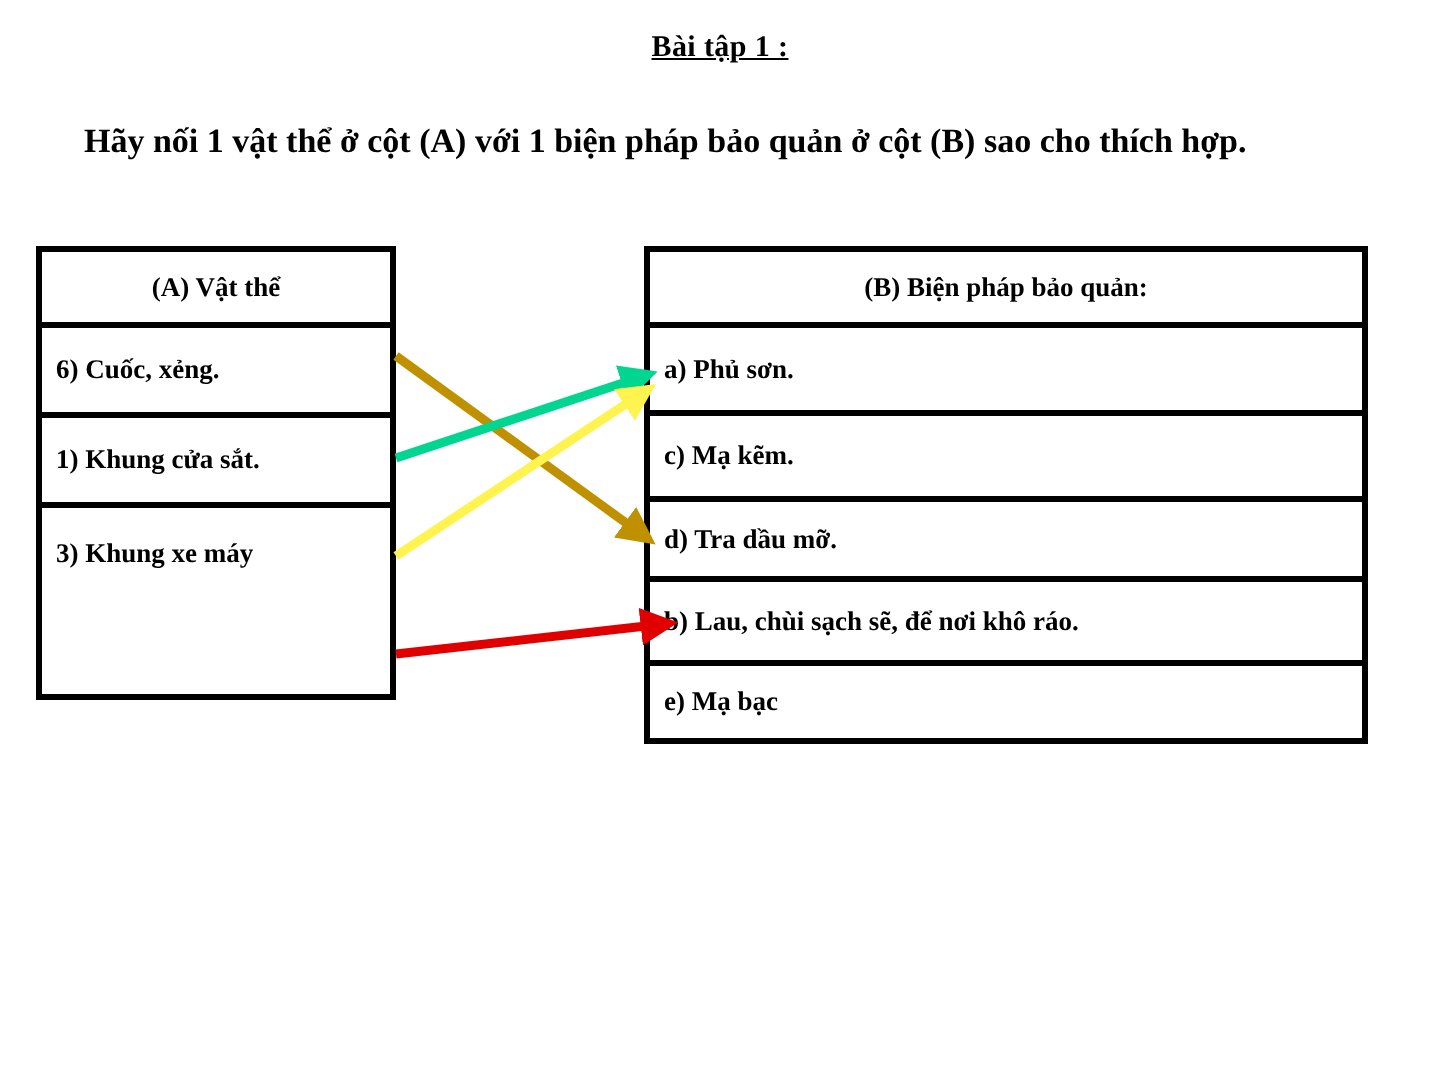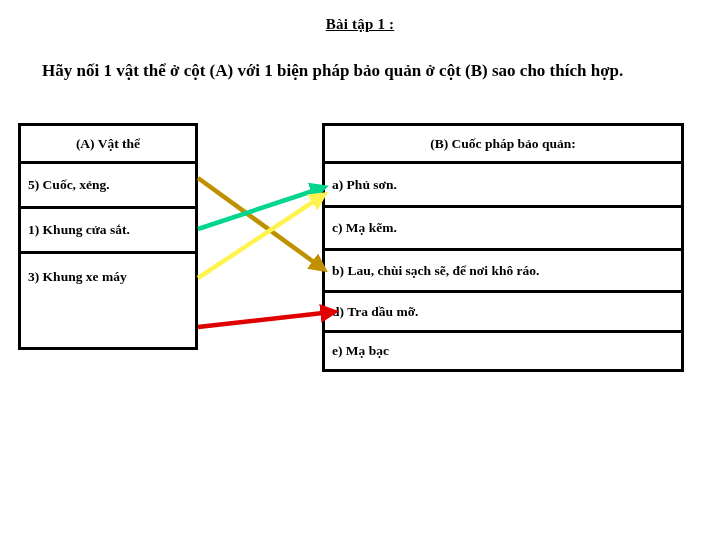--- a/index.html
+++ b/index.html
@@ -117,31 +117,31 @@
 <body>
 
 <div id="stage">
 
   <div class="ex-title"><span>Bài tập 1 :</span></div>
 
   <div class="ex-instructions">Hãy nối 1 vật thể ở cột (A) với 1 biện pháp bảo quản ở cột (B) sao cho thích hợp.</div>
 
   <div class="col-table" id="table-a">
     <div class="col-row header r-head">(A) Vật thể</div>
-    <div class="col-row r1">5) Cuốc, xẻng.</div>
+    <div class="col-row r1">6) Cuốc, xẻng.</div>
     <div class="col-row r2">1) Khung cửa sắt.</div>
     <div class="col-row r3">3) Khung xe máy</div>
   </div>
 
   <div class="col-table" id="table-b">
-    <div class="col-row header r-head">(B) Cuốc pháp bảo quản:</div>
+    <div class="col-row header r-head">(B) Biện pháp bảo quản:</div>
     <div class="col-row rb1">a) Phủ sơn.</div>
     <div class="col-row rb2">c) Mạ kẽm.</div>
+    <div class="col-row rb4">d) Tra dầu mỡ.</div>
     <div class="col-row rb3">b) Lau, chùi sạch sẽ, để nơi khô ráo.</div>
-    <div class="col-row rb4">d) Tra dầu mỡ.</div>
     <div class="col-row rb5">e) Mạ bạc</div>
   </div>
 
   <svg id="arrows" viewBox="0 0 720 540" width="720" height="540">
       <defs>
         <marker id="arrowhead-0" markerWidth="4.2" markerHeight="4.2" refX="2.6" refY="2.1" orient="auto" markerUnits="strokeWidth">
           <path d="M0,0 L4.2,2.1 L0,4.2 z" fill="#BF9000"></path>
         </marker>
         <marker id="arrowhead-1" markerWidth="4.2" markerHeight="4.2" refX="2.6" refY="2.1" orient="auto" markerUnits="strokeWidth">
           <path d="M0,0 L4.2,2.1 L0,4.2 z" fill="#00D68F"></path>

